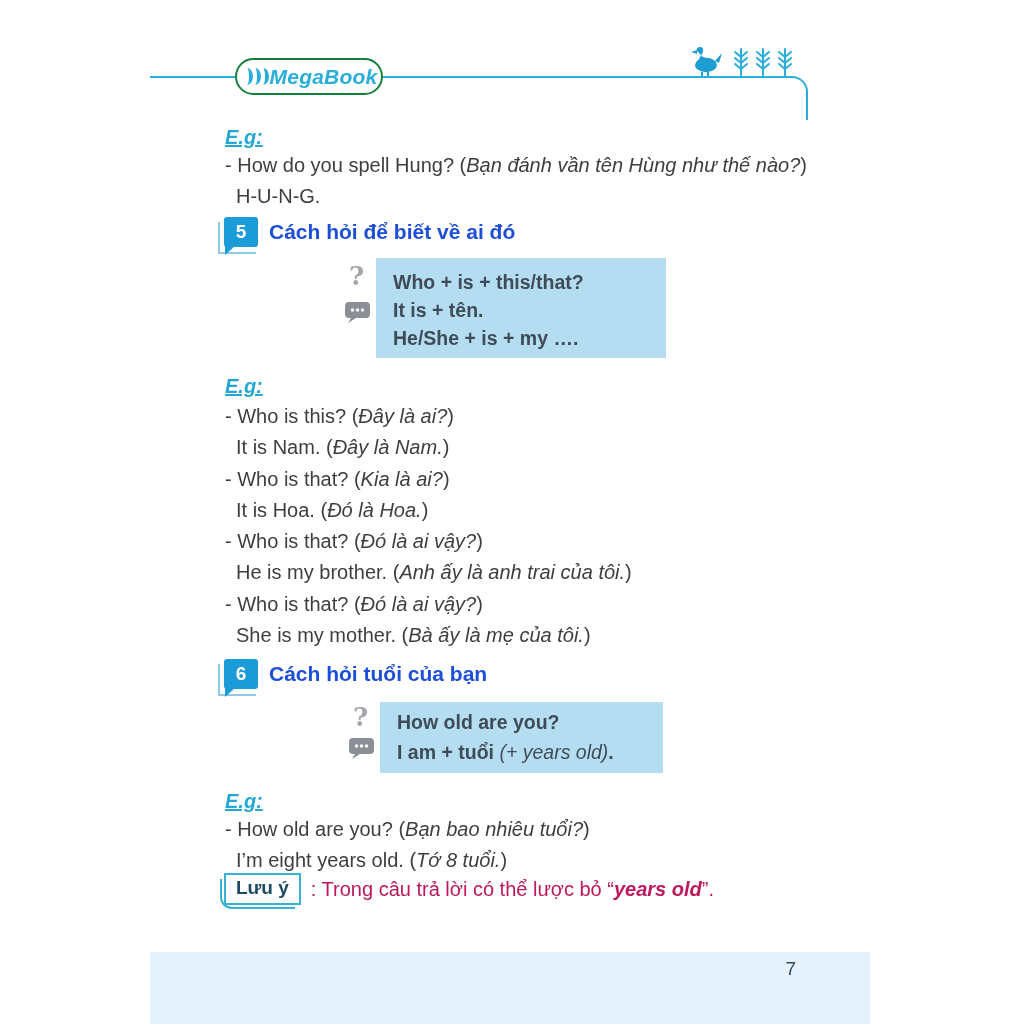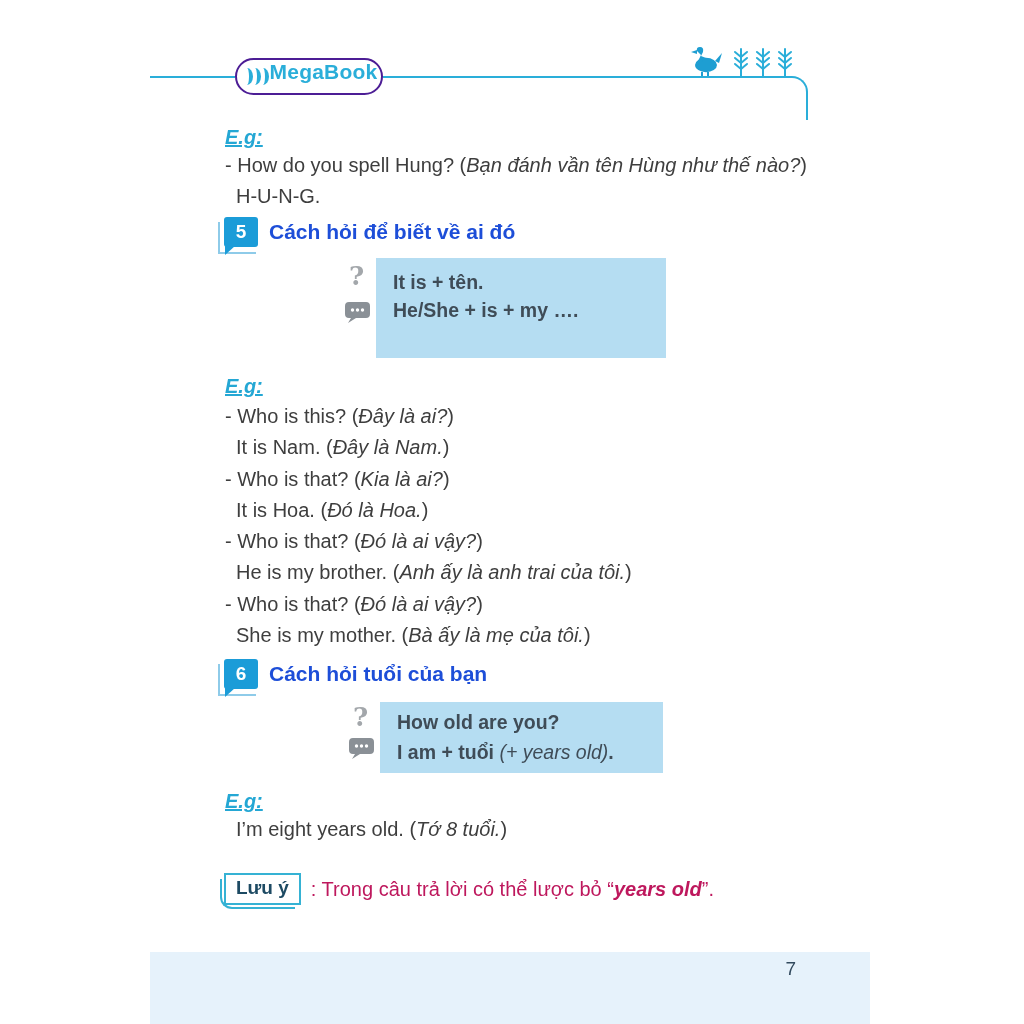--- a/index.html
+++ b/index.html
@@ -7,22 +7,22 @@
     width:1024px;height:1024px;background:#ffffff;position:relative;
     font-family:"Liberation Sans","DejaVu Sans",sans-serif;
     overflow:hidden;
   }
   .abs{position:absolute;}
 
   
   .hline-left{left:150px;top:76px;width:85px;height:2px;background:#2aaed9;}
   .logo-pill{
     left:235px;top:58px;width:148px;height:37px;box-sizing:border-box;
-    border:2px solid #4c1d95;border-radius:19px;background:#fff;
-    display:flex;justify-content:center;gap:5px;
+    border:2px solid #15803d;border-radius:19px;background:#fff;
+    display:flex;align-items:center;justify-content:center;gap:5px;font-style:italic;
   }
   .logo-marks{display:flex;align-items:center;}
   .logo-marks i{display:block;width:8px;height:17px;border-right:4px solid #2aaed9;border-radius:50%;margin-right:-4px;}
   .brand{color:#2aaed9;font-weight:700;font-size:21px;letter-spacing:0.2px;}
   .hline-right{left:383px;top:76px;width:423px;height:42px;
     border-top:2px solid #2aaed9;border-right:2px solid #2aaed9;border-top-right-radius:16px;}
   .duck{left:688px;top:45px;}
   .wheat1{left:732px;top:47px;}
   .wheat2{left:754px;top:47px;}
   .wheat3{left:776px;top:47px;}
@@ -136,20 +136,21 @@
   </div>
 
   <div class="abs q-icon q1">?</div>
   <svg class="abs b1" width="27" height="24" viewBox="0 0 27 24">
     <path fill="#8a9096" d="M5,2 h17 a4,4 0 0 1 4,4 v8 a4,4 0 0 1 -4,4 H12 L4,23 L7,18 H5 a4,4 0 0 1 -4,-4 V6 a4,4 0 0 1 4,-4 Z"></path>
     <circle cx="8.5" cy="10" r="1.7" fill="#fff"></circle>
       <circle cx="13.5" cy="10" r="1.7" fill="#fff"></circle>
       <circle cx="18.5" cy="10" r="1.7" fill="#fff"></circle>
   </svg>
   <div class="abs qa-box box1">
+    <div>Who + is + this/that?</div>
     <div>It is + tên.</div>
     <div>He/She + is + my ….</div>
   </div>
 
   <div class="abs eg" style="top:375px;">E.g:</div>
   <div class="abs ex" style="top:401px;">
     <div class="ln"><span>- Who is this? (</span><span class="vi">Đây là ai?</span><span>)</span></div>
     <div class="ln ind"><span>It is Nam. (</span><span class="vi">Đây là Nam.</span><span>)</span></div>
     <div class="ln"><span>- Who is that? (</span><span class="vi">Kia là ai?</span><span>)</span></div>
     <div class="ln ind"><span>It is Hoa. (</span><span class="vi">Đó là Hoa.</span><span>)</span></div>
@@ -171,20 +172,21 @@
       <circle cx="13.5" cy="10" r="1.7" fill="#fff"></circle>
       <circle cx="18.5" cy="10" r="1.7" fill="#fff"></circle>
   </svg>
   <div class="abs qa-box box2">
     <div>How old are you?</div>
     <div><span>I am + tuổi </span><span class="box-it">(+ years old)</span><span>.</span></div>
   </div>
 
   <div class="abs eg" style="top:790px;">E.g:</div>
   <div class="abs ex" style="top:814px;">
+    <div class="ln"><span>- How old are you? (</span><span class="vi">Bạn bao nhiêu tuổi?</span><span>)</span></div>
     <div class="ln ind"><span>I’m eight years old. (</span><span class="vi">Tớ 8 tuổi.</span><span>)</span></div>
   </div>
 
   <div class="abs note-row">
     <span class="note-badge">Lưu ý</span>
     <span class="note-text"><span>: Trong câu trả lời có thể lược bỏ “</span><span class="hl">years old</span><span>”.</span></span>
   </div>
 
   <div class="abs footer">
     <span class="pagenum">7</span>

